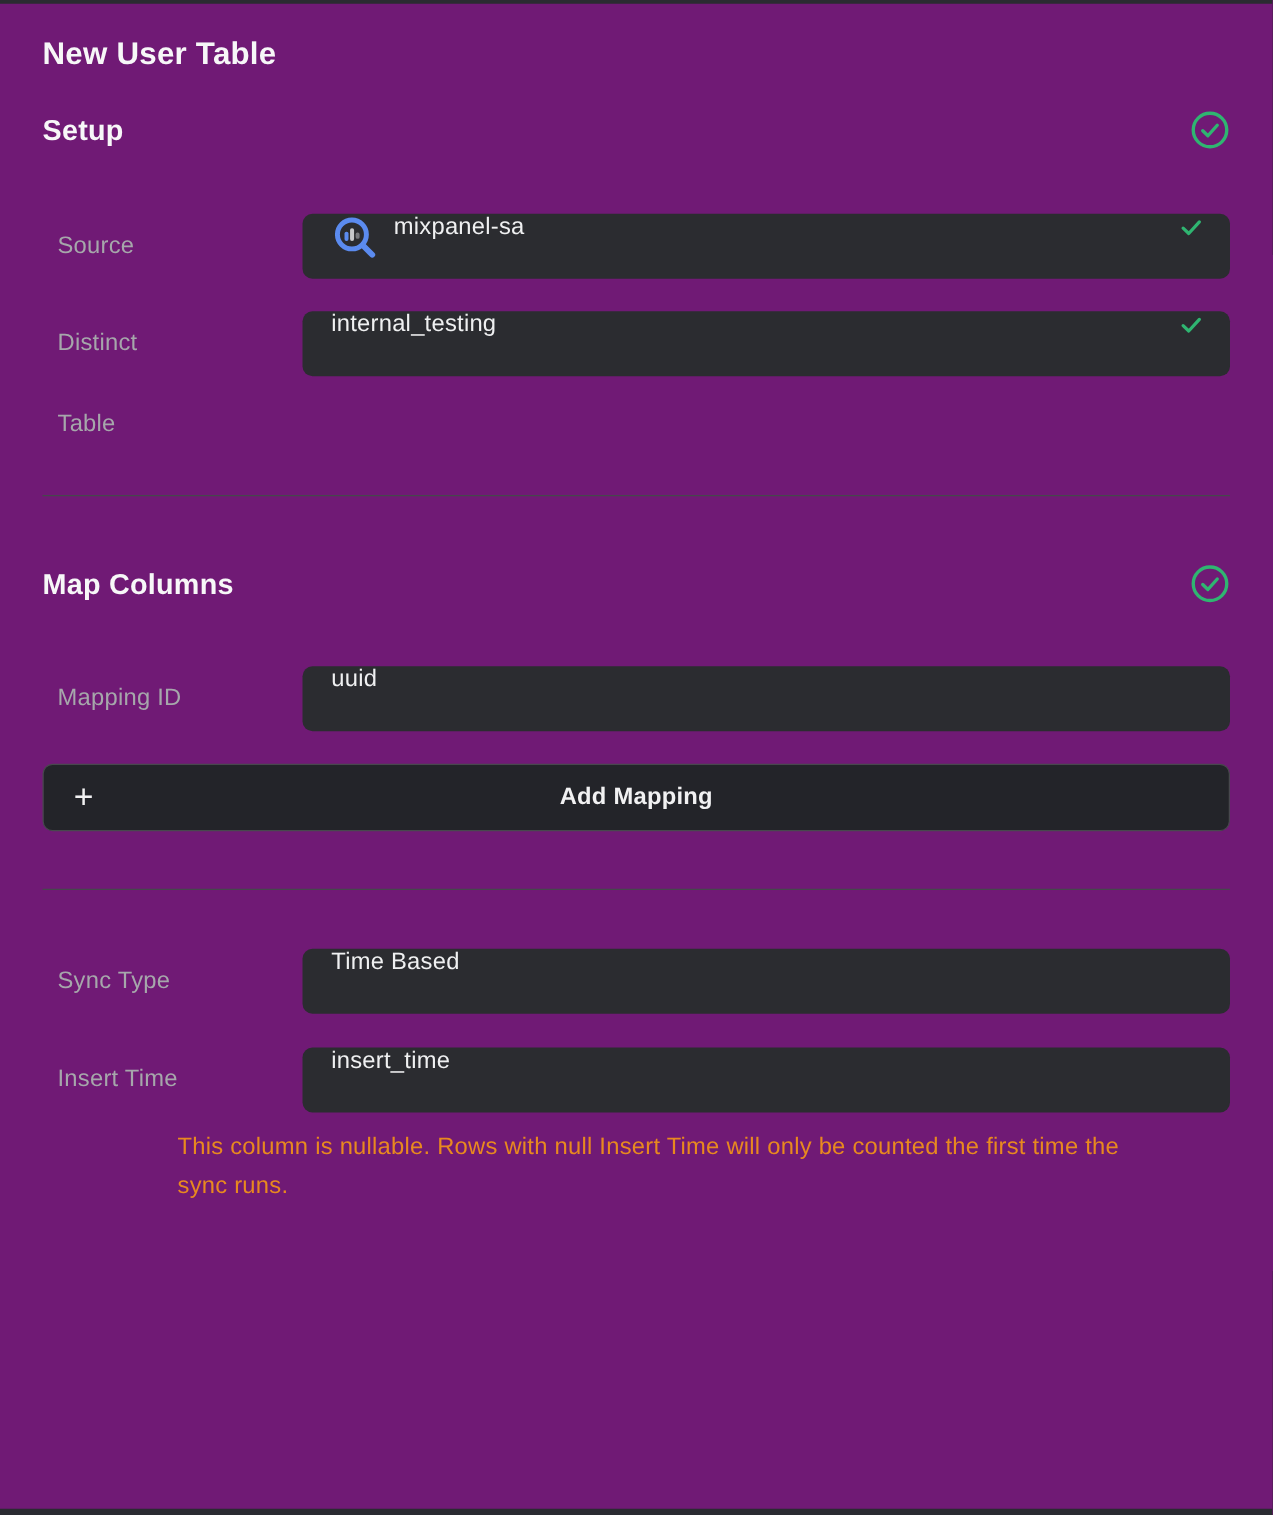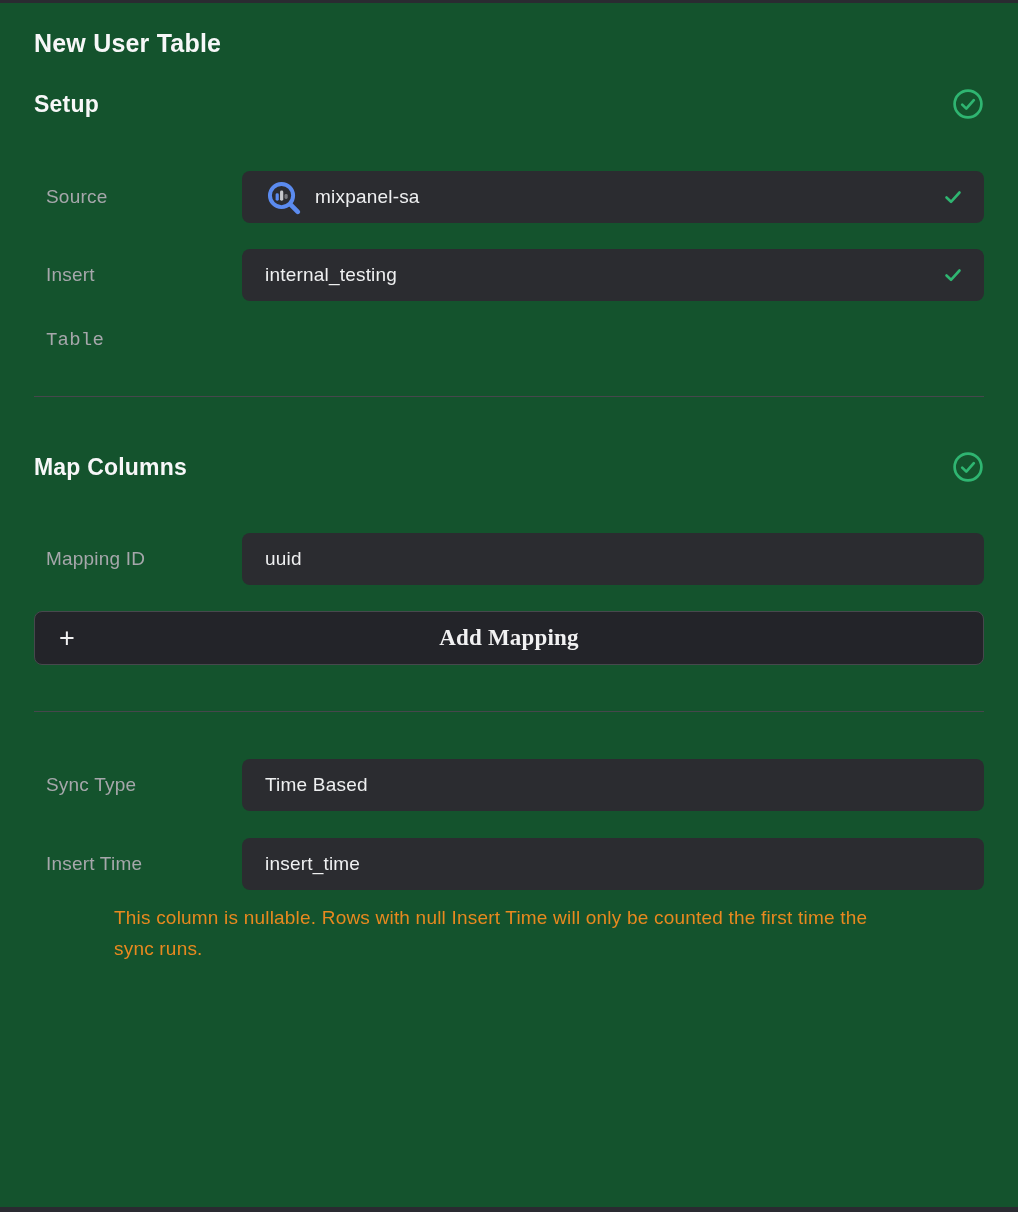--- a/index.html
+++ b/index.html
@@ -6,21 +6,21 @@
   html, body { width: 1018px; }
   body {
     background: #212227;
     font-family: "Liberation Sans", "DejaVu Sans", sans-serif;
     color: #eceded;
   }
   .panel {
     position: relative;
     width: 1018px;
     height: 1212px;
-    background: #14532d;
+    background: #701a75;
     overflow: hidden;
   }
   .edge-strip {
     position: absolute; left: 0; width: 100%;
     background: #2a2b31;
   }
   .edge-strip.top { top: 0; height: 3px; }
   .edge-strip.bottom { bottom: 0; height: 5px; }
   .content { padding: 0 34px; }
 
@@ -60,38 +60,37 @@
   .row .flabel {
     font-size: 19px;
     color: #a6a7ab;
     letter-spacing: 0.2px;
   }
   .field {
     height: 52px;
     background: #2b2c30;
     border-radius: 8px;
     display: flex;
-    align-items: center;
     padding: 0 20px 0 23px;
     cursor: pointer;
   }
   .field .val {
     font-size: 19px;
     font-weight: 500;
     color: #eff0f1;
     letter-spacing: 0.2px;
     flex: 1;
   }
   .field .tick { width: 22px; height: 22px; flex: 0 0 auto; }
   .bq-wrap { width: 37px; height: 37px; margin-right: 13px; flex: 0 0 auto; }
   .bq-wrap svg { width: 37px; height: 37px; display: block; }
 
   .mt49 { margin-top: 49px; }
   .mt26 { margin-top: 26px; }
-  .mt28 { margin-top: 28px; font-family: Liberation Mono, monospace; }
+  .mt28 { margin-top: 28px; }
   .mt48 { margin-top: 48px; }
   .mt47 { margin-top: 47px; }
   .mt27 { margin-top: 27px; }
   .mt21 { margin-top: 21px; }
 
   .divider {
     border: none;
     border-top: 1px solid #46474c;
     height: 0;
   }
@@ -116,30 +115,29 @@
     position: absolute;
     left: 24px;
     top: 50%;
     transform: translateY(-50%);
     font-size: 27px;
     font-weight: 400;
     color: #f1f1f2;
     line-height: 1;
   }
   .add-btn .add-label {
-    font-size: 23px;
+    font-size: 19px;
     font-weight: 600;
     color: #f1f1f2;
     letter-spacing: 0.2px;
-    font-family: Liberation Serif, serif;
   }
 
   .note {
     margin-top: 12px;
-    margin-left: 80px;
+    margin-left: 108px;
     max-width: 754px;
     font-size: 19px;
     line-height: 31px;
     color: #e8891f;
     letter-spacing: 0.2px;
   }
 </style>
 </head>
 <body>
 
@@ -184,21 +182,21 @@
             </svg>
         </span>
         <span class="val">mixpanel-sa</span>
         <svg class="tick" viewBox="0 0 22 22">
             <use href="#tick-def"></use>
           </svg>
       </div>
     </div>
 
     <div class="row mt26">
-      <div class="flabel">Insert</div>
+      <div class="flabel">Distinct</div>
       <div class="field">
         <span class="val">internal_testing</span>
         <svg class="tick" viewBox="0 0 22 22">
             <use href="#tick-def"></use>
           </svg>
       </div>
     </div>
 
     <div class="row mt28">
       <div class="flabel">Table</div>

